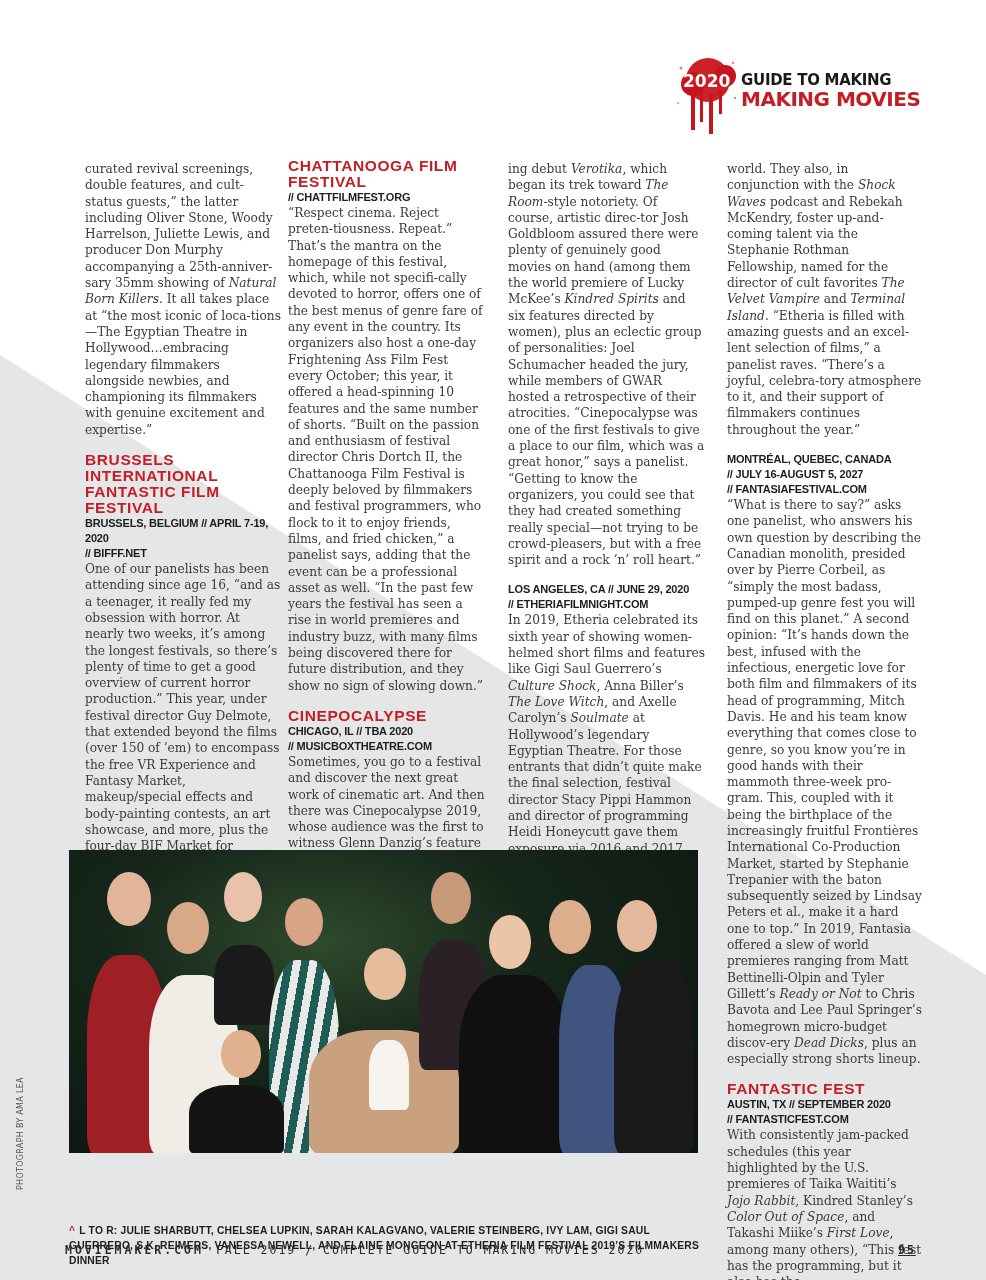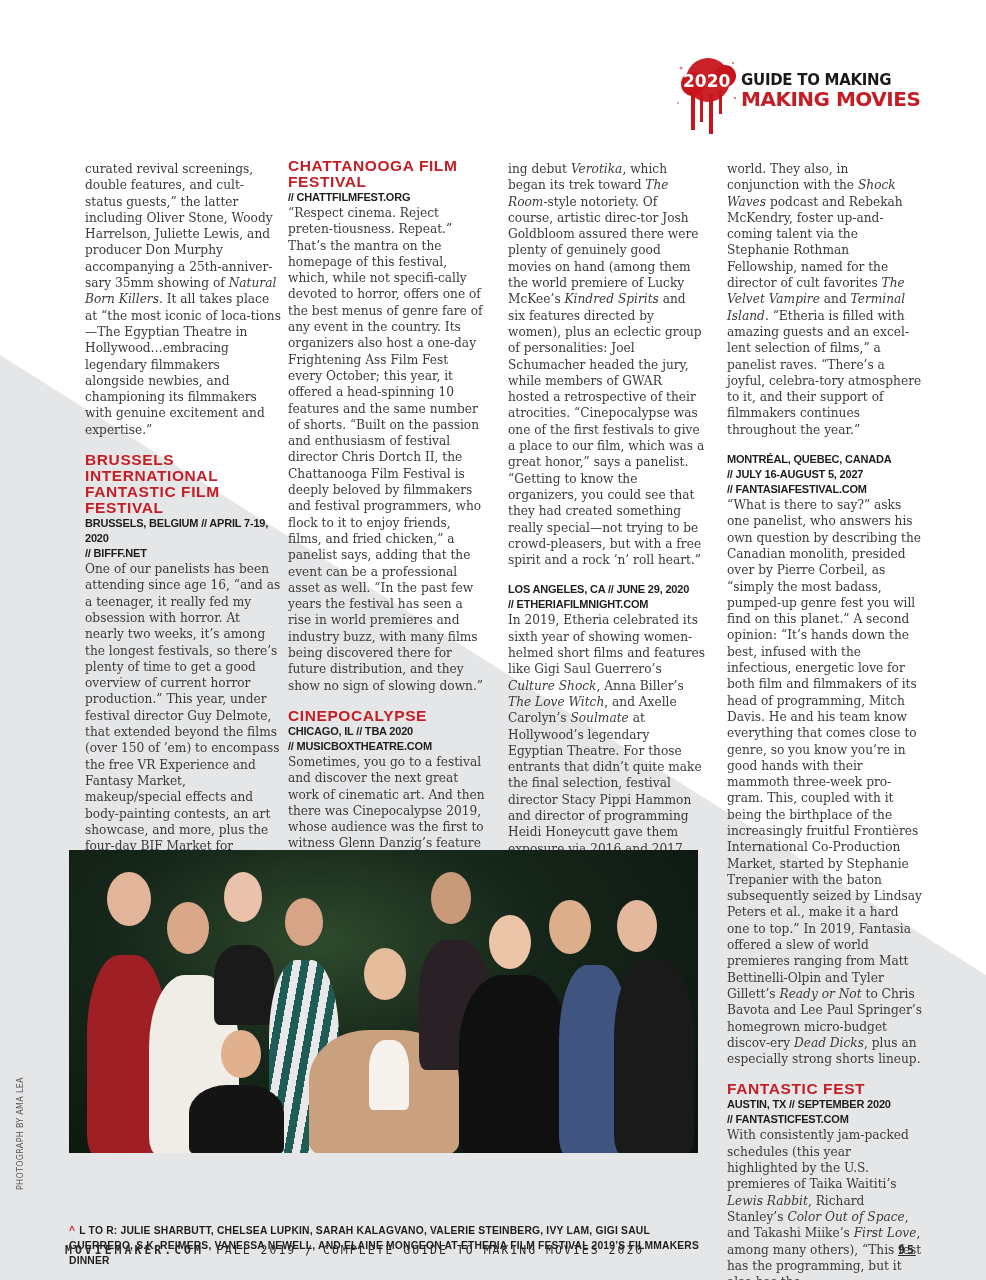--- a/index.html
+++ b/index.html
@@ -95,21 +95,21 @@
   <p><span>world. They also, in conjunction with the </span><i>Shock Waves</i><span> podcast and Rebekah McKendry, foster up-and-coming talent via the Stephanie Rothman Fellowship, named for the director of cult favorites </span><i>The Velvet Vampire</i><span> and </span><i>Terminal Island</i><span>. “Etheria is filled with amazing guests and an excel-lent selection of films,” a panelist raves. “There’s a joyful, celebra-tory atmosphere to it, and their support of filmmakers continues throughout the year.”</span></p>
   <div class="gap"></div>
   <p class="meta" style="margin-bottom:0">MONTRÉAL, QUEBEC, CANADA</p>
   <p class="meta" style="margin-bottom:0">// JULY 16-AUGUST 5, 2027</p>
   <p class="meta">// FANTASIAFESTIVAL.COM</p>
   <p><span>“What is there to say?” asks one panelist, who answers his own question by describing the Canadian monolith, presided over by Pierre Corbeil, as “simply the most badass, pumped-up genre fest you will find on this planet.” A second opinion: “It’s hands down the best, infused with the infectious, energetic love for both film and filmmakers of its head of programming, Mitch Davis. He and his team know everything that comes close to genre, so you know you’re in good hands with their mammoth three-week pro-gram. This, coupled with it being the birthplace of the increasingly fruitful Frontières International Co-Production Market, started by Stephanie Trepanier with the baton subsequently seized by Lindsay Peters et al., make it a hard one to top.” In 2019, Fantasia offered a slew of world premieres ranging from Matt Bettinelli-Olpin and Tyler Gillett’s </span><i>Ready or Not</i><span> to Chris Bavota and Lee Paul Springer’s homegrown micro-budget discov-ery </span><i>Dead Dicks</i><span>, plus an especially strong shorts lineup.</span></p>
   <div class="gap"></div>
   <h3 class="h">FANTASTIC FEST</h3>
   <p class="meta" style="margin-bottom:0">AUSTIN, TX // SEPTEMBER 2020</p>
   <p class="meta">// FANTASTICFEST.COM</p>
-  <p><span>With consistently jam-packed schedules (this year highlighted by the U.S. premieres of Taika Waititi’s </span><i>Lewis Rabbit</i><span>, Richard Stanley’s </span><i>Color Out of Space</i><span>, and Takashi Miike’s </span><i>First Love</i><span>, among many others), “This fest has the programming, but it also has the</span></p>
+  <p><span>With consistently jam-packed schedules (this year highlighted by the U.S. premieres of Taika Waititi’s </span><i>Jojo Rabbit</i><span>, Kindred Stanley’s </span><i>Color Out of Space</i><span>, and Takashi Miike’s </span><i>First Love</i><span>, among many others), “This fest has the programming, but it also has the</span></p>
 </div>
 
 <div class="photo">
   <div class="person" style="left:18px; top:105px; width:80px; height:200px; background:#9e1f24;"></div>
   <div class="face" style="left:38px; top:22px; width:44px; height:54px;"></div>
   <div class="person" style="left:80px; top:125px; width:90px; height:180px; background:#f0ece6;"></div>
   <div class="face" style="left:98px; top:52px; width:42px; height:52px; background:#d9a889;"></div>
   <div class="person" style="left:145px; top:95px; width:60px; height:80px; background:#1a1a1a;"></div>
   <div class="face" style="left:155px; top:22px; width:38px; height:50px; background:#eac2ac;"></div>
   <div class="person" style="left:200px; top:110px; width:70px; height:195px; background:repeating-linear-gradient(100deg,#1f5c55 0 8px,#e8e8e8 8px 16px);"></div>

